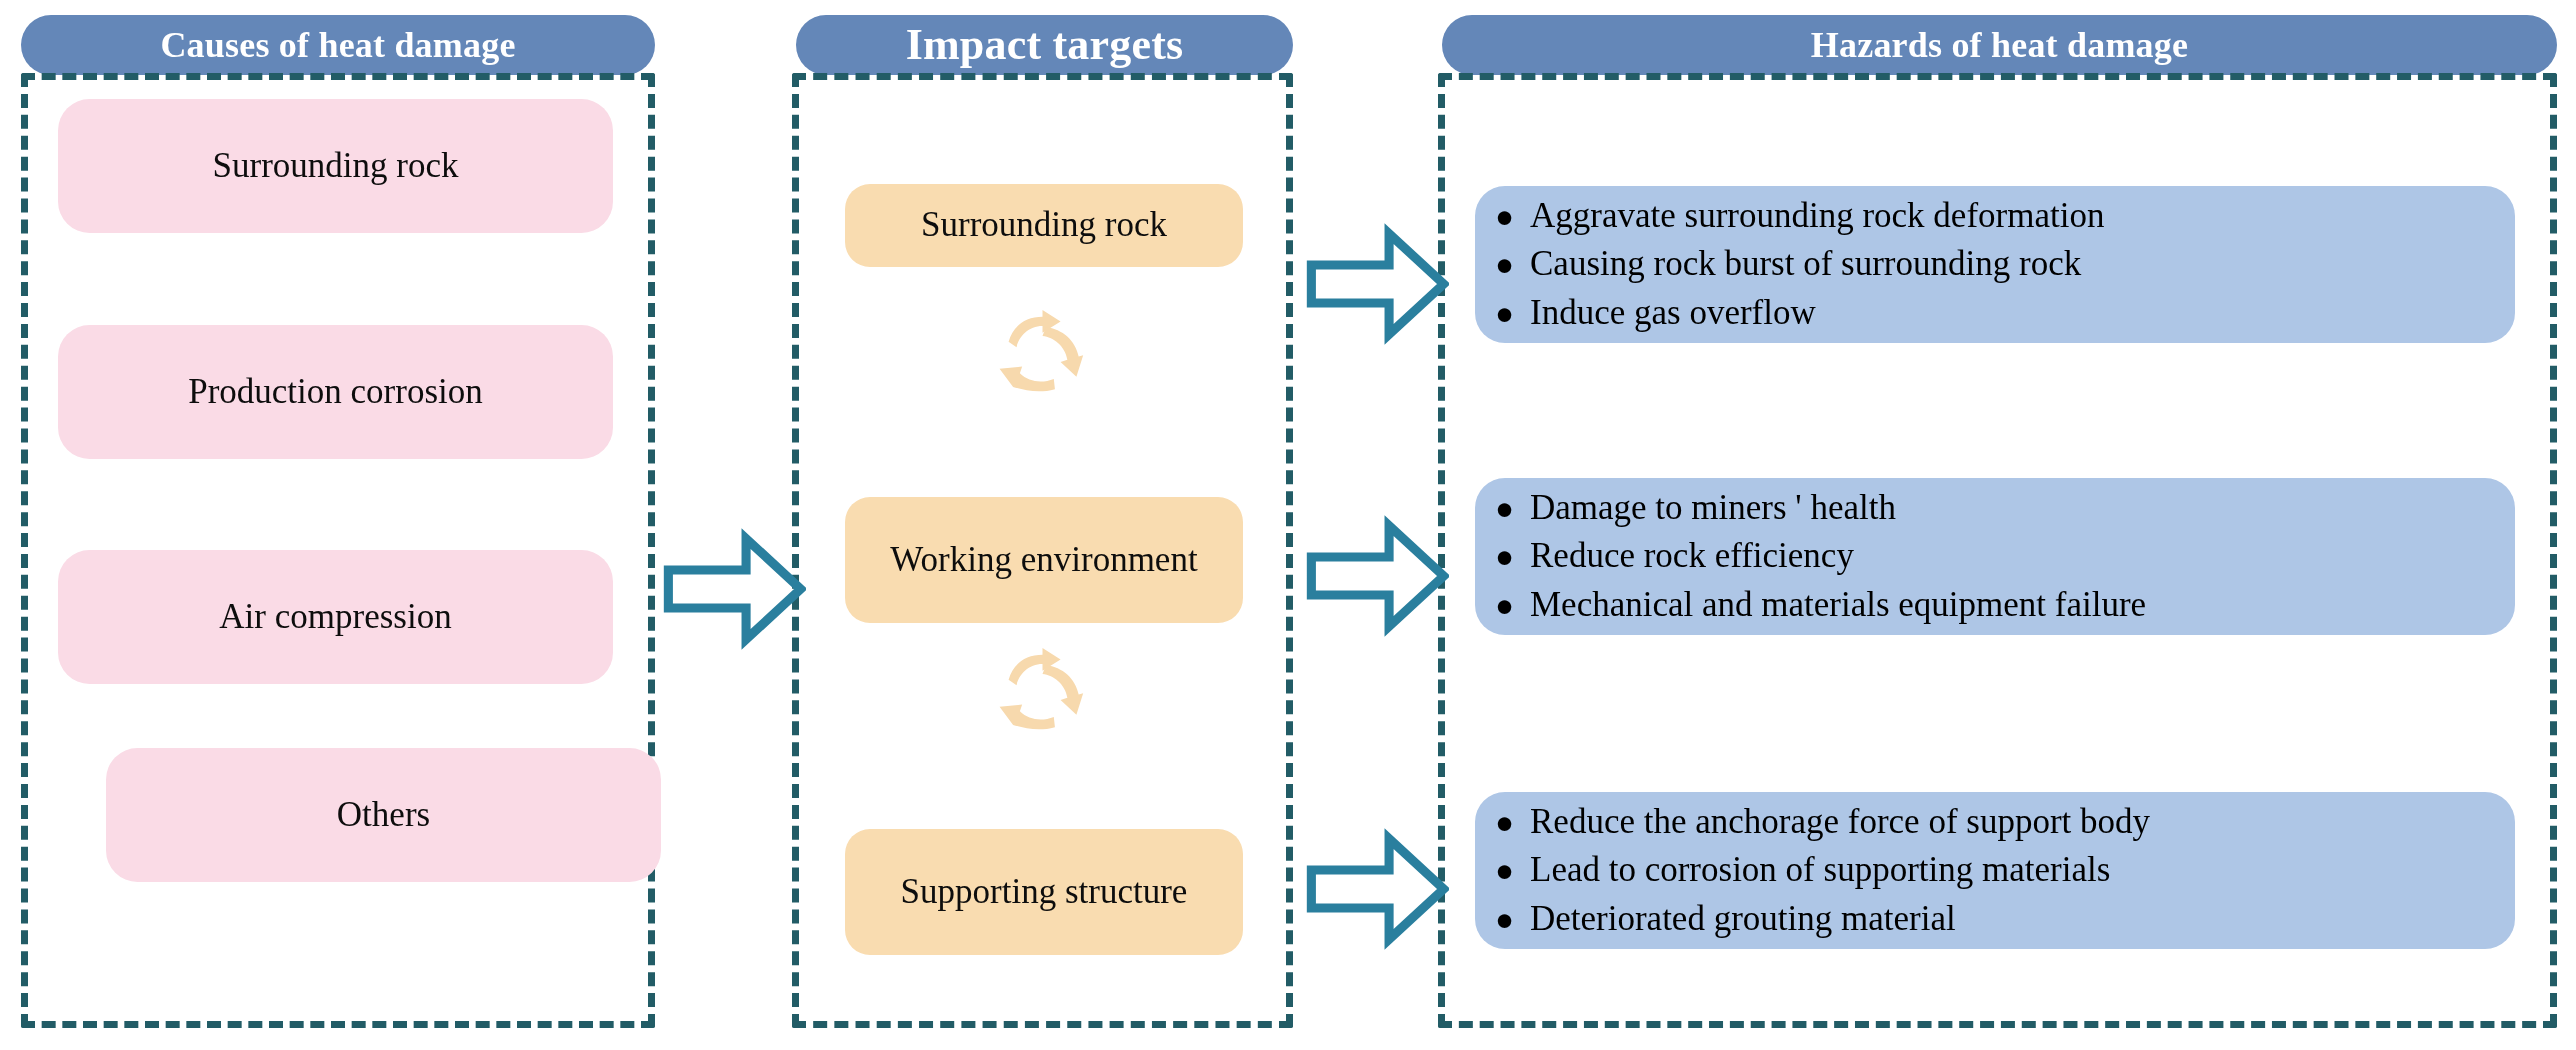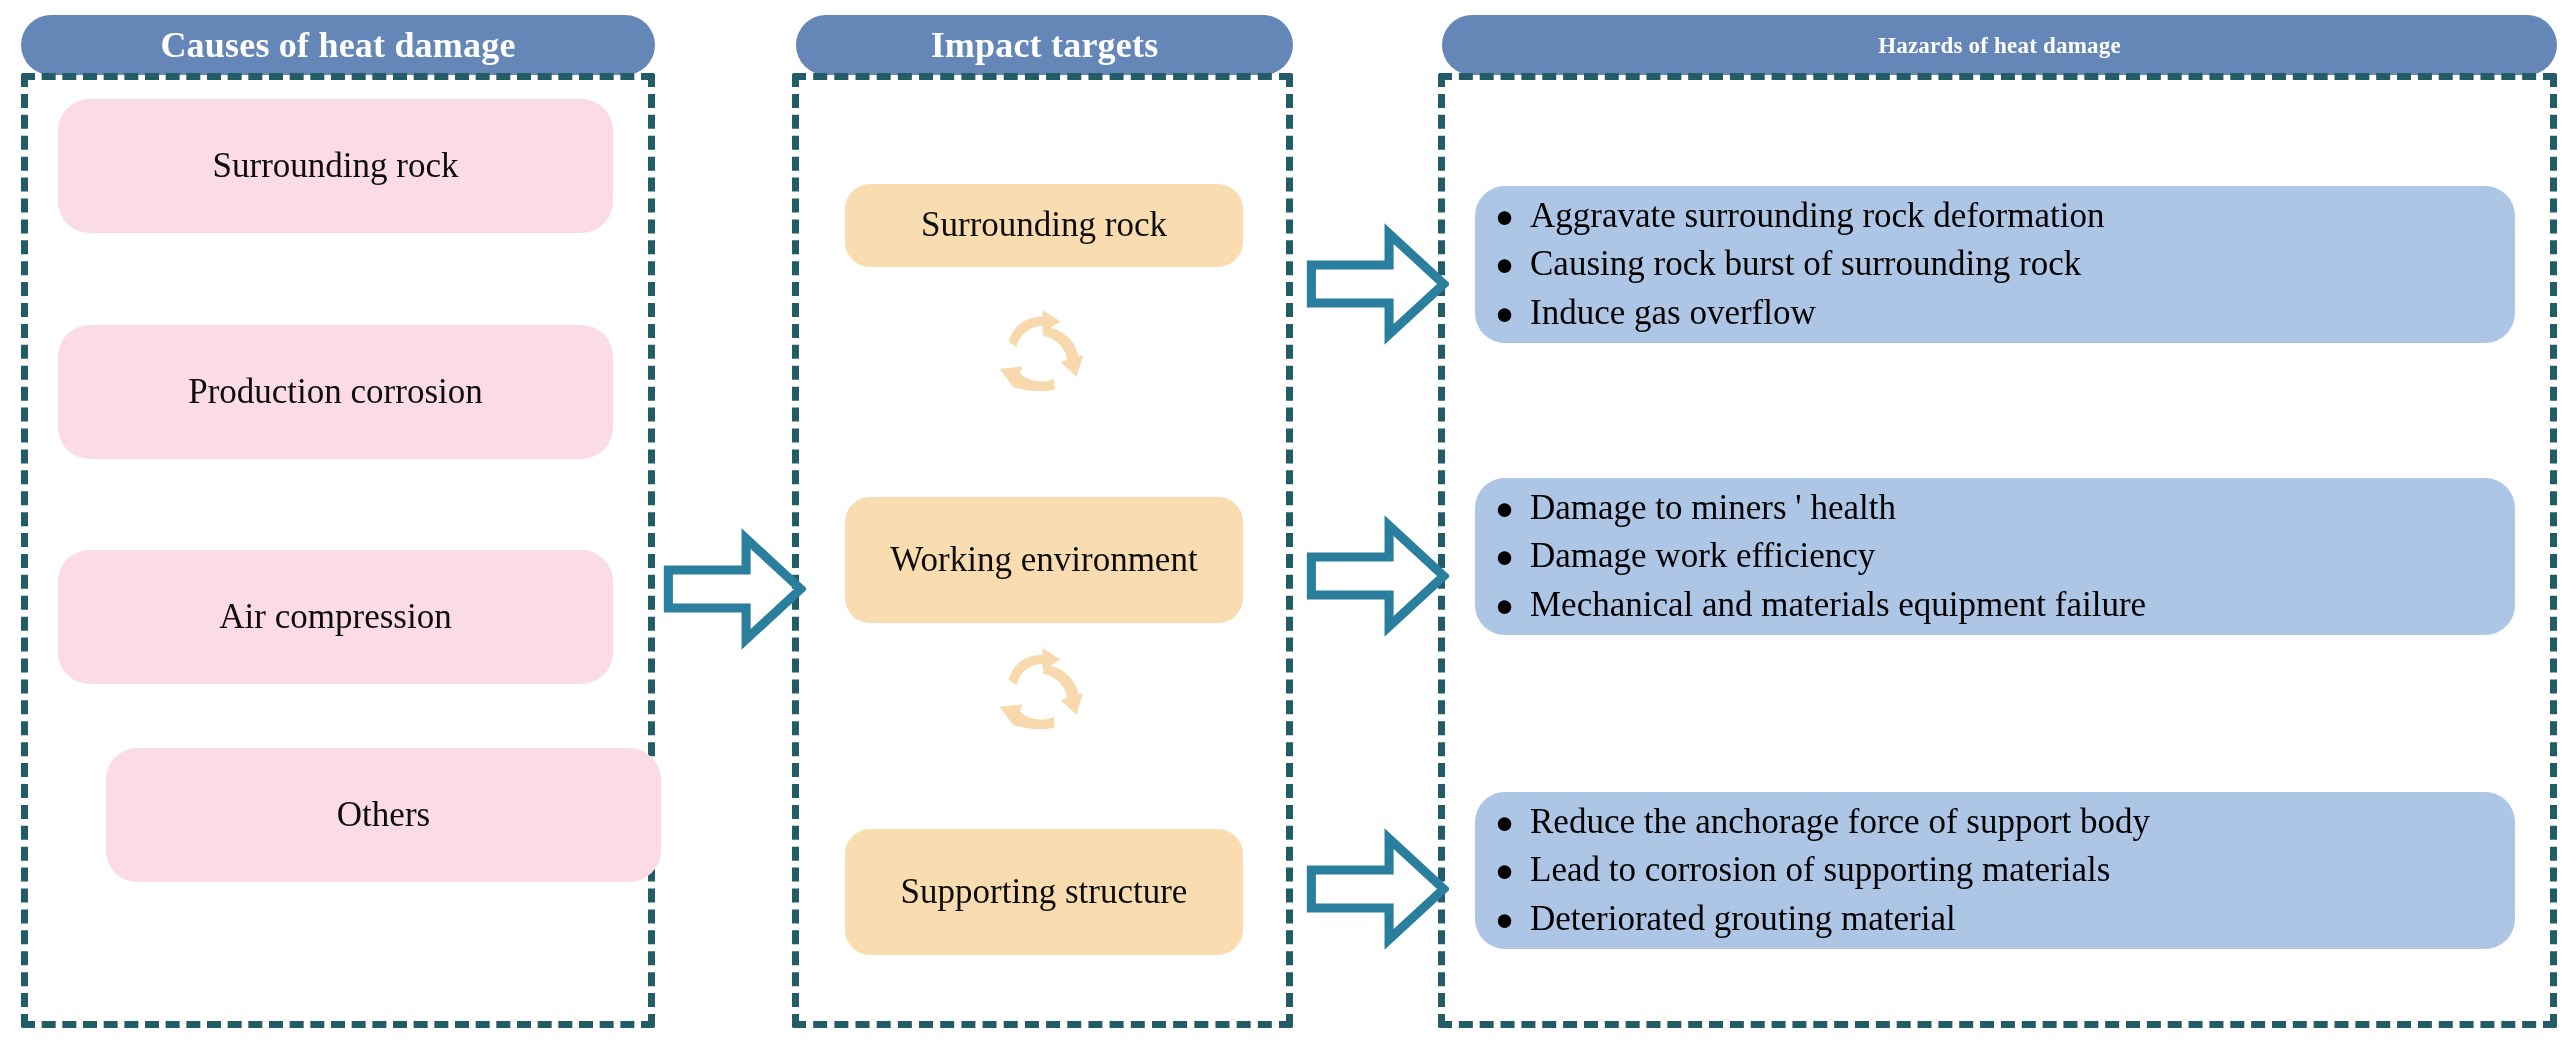--- a/index.html
+++ b/index.html
@@ -29,22 +29,22 @@
     color: #ffffff;
     font-weight: bold;
     display: flex;
     align-items: center;
     justify-content: center;
     letter-spacing: 0.2px;
     text-align: center;
     line-height: 1;
   }
   #header-causes  { left: 21px;   top: 15px;  width: 634px;  height: 60px;  font-size: 36px; }
-  #header-targets { left: 796px;  top: 15px;  width: 497px;  height: 60px;  font-size: 36px; }
-  #header-hazards { left: 1442px; top: 15px;  width: 1115px; height: 60px;  font-size: 23px; }
+  #header-targets { left: 796px;  top: 15px;  width: 497px;  height: 60px;  font-size: 44px; }
+  #header-hazards { left: 1442px; top: 15px;  width: 1115px; height: 60px;  font-size: 36px; }
 
   
   .dashed-box {
     position: absolute;
     border: 7.5px dashed #225c66;
     border-radius: 2.5px;
     box-sizing: border-box;
   }
   #box-causes  { left: 21px;   top: 73px;  width: 634px;  height: 955px; }
   #box-targets { left: 792px;  top: 73px;  width: 501px;  height: 955px; }
@@ -195,21 +195,21 @@
     </div>
   </div>
 
   <div class="hazard-card" id="hazard-1">
     <div class="hazard-line">
       <span class="bullet">●</span>
       <span>Damage to miners ' health</span>
     </div>
     <div class="hazard-line">
       <span class="bullet">●</span>
-      <span>Damage work efficiency</span>
+      <span>Reduce rock efficiency</span>
     </div>
     <div class="hazard-line">
       <span class="bullet">●</span>
       <span>Mechanical and materials equipment failure</span>
     </div>
   </div>
 
   <div class="hazard-card" id="hazard-2">
     <div class="hazard-line">
       <span class="bullet">●</span>

